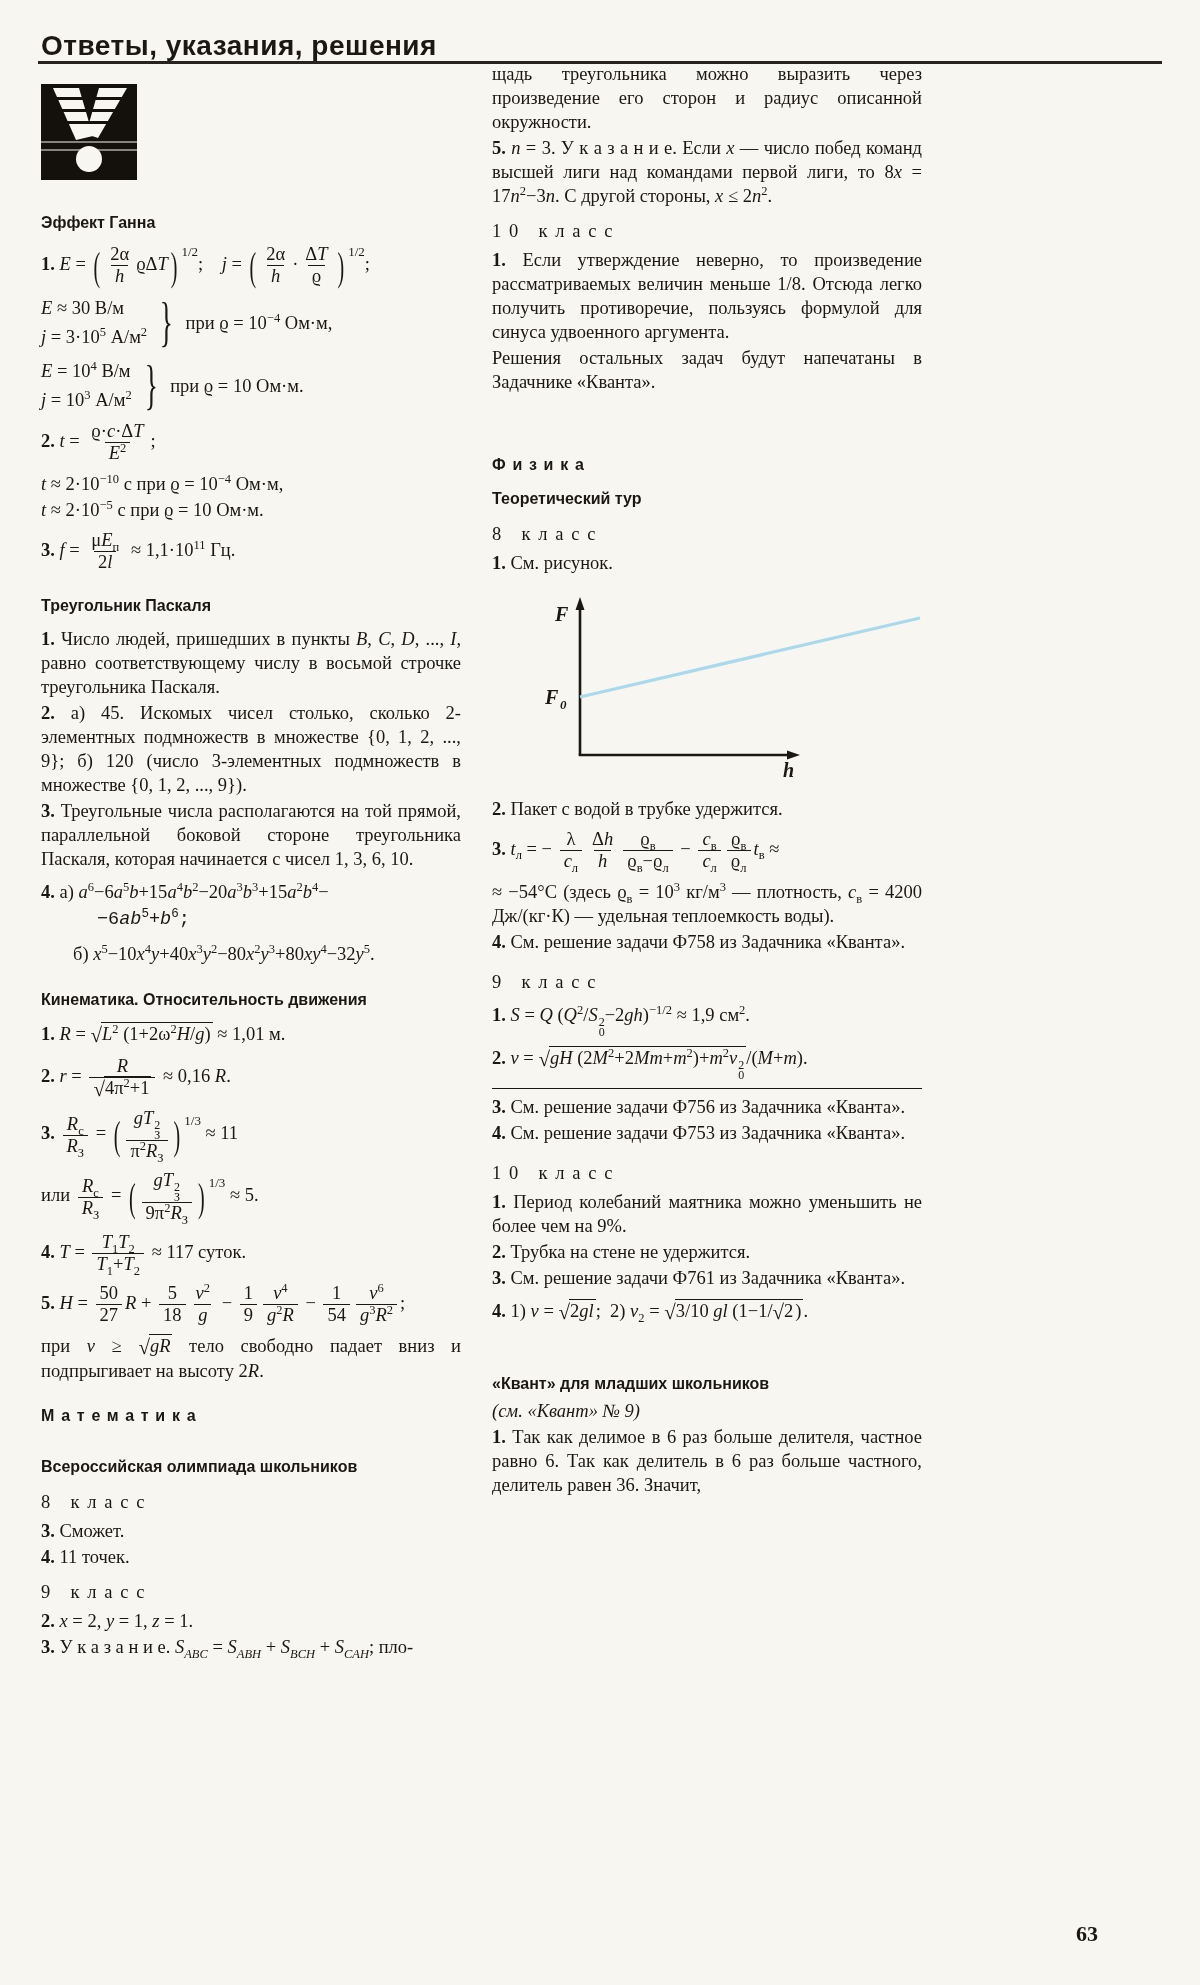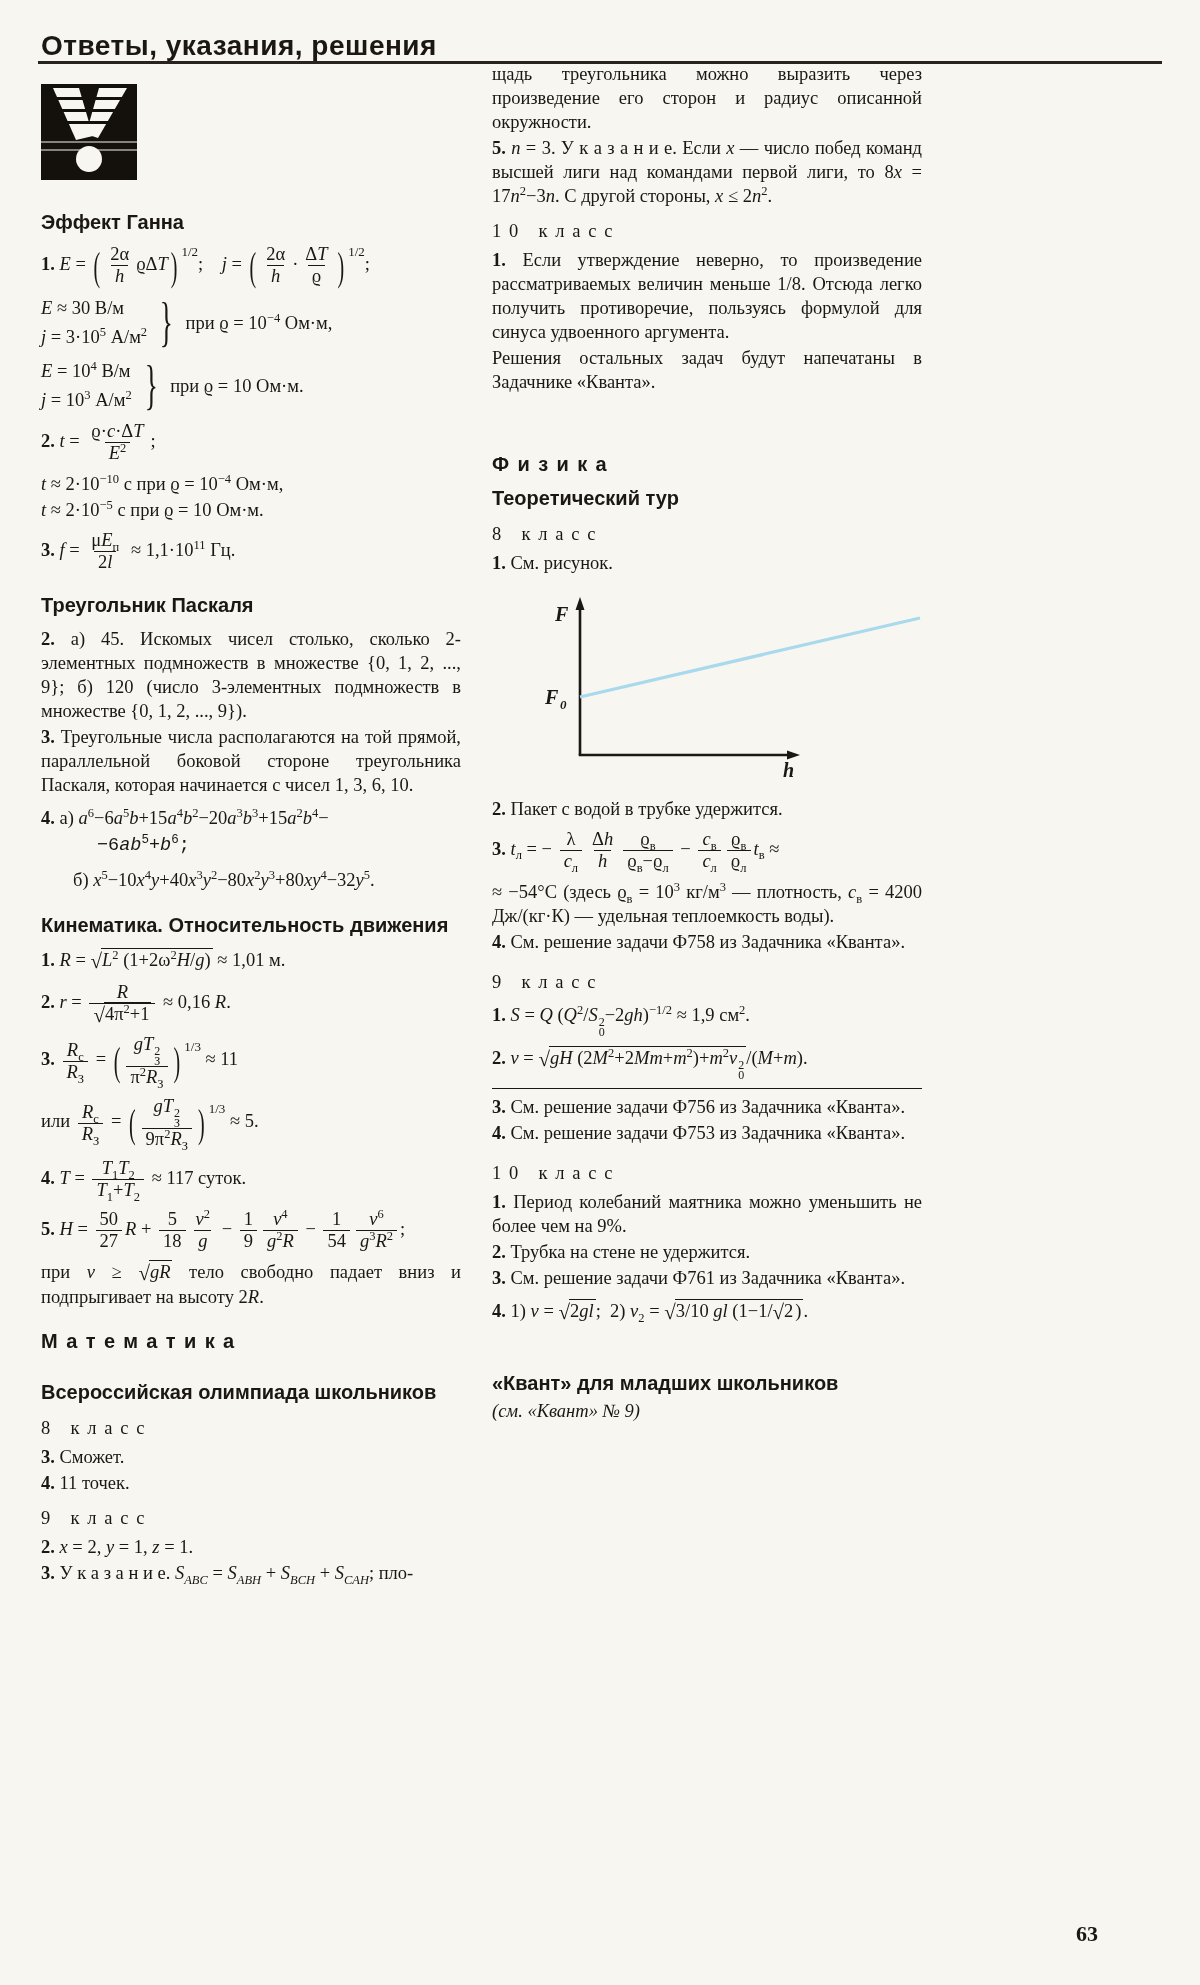--- a/index.html
+++ b/index.html
@@ -21,21 +21,21 @@
   .head-rule {
     position:absolute; left:38px; top:61px;
     width:1124px; height:3px; background:#28231d;
   }
   .col { position:absolute; }
   .col-left  { left:41px;  top:84px; width:420px; }
   .col-right { left:492px; top:62px; width:430px; }
   .logo { margin-bottom:24px; }
   .sec {
     font-family:"Liberation Sans","DejaVu Sans",sans-serif;
-    font-weight:700; font-size:20px; line-height:25px;
+    font-weight:700; font-size:16px; line-height:25px;
     margin:20px 0 9px;
   }
   .sec.first { margin-top:2px; }
   .sp-h { letter-spacing:0.42em; }
   .gap-lg { margin-top:58px; }
   .gap-md { margin-top:46px; }
   .klass { letter-spacing:0.42em; margin:11px 0 5px; }
   .para { text-align:justify; margin-bottom:2px; }
   .para.it { font-style:italic; text-align:left; }
   .fm { margin:8px 0; line-height:26px; text-align:left; }
@@ -134,20 +134,21 @@
         <span class="d"><i>E</i><sup>2</sup></span>
       </span>;</div>
   <div class="para"><i>t</i> ≈ 2·10<sup>−10</sup> с при ϱ = 10<sup>−4</sup> Ом·м,</div>
   <div class="para"><i>t</i> ≈ 2·10<sup>−5</sup> с при ϱ = 10 Ом·м.</div>
   <div class="fm"><b>3.</b> <i>f</i> = <span class="frac">
         <span class="n">μ<i>E</i><sub>п</sub></span>
         <span class="d">2<i>l</i></span>
       </span> ≈ 1,1·10<sup>11</sup> Гц.</div>
 
   <h2 class="sec">Треугольник Паскаля</h2>
+  <div class="para"><b>1.</b> Число людей, пришедших в пункты <i>B</i>, <i>C</i>, <i>D</i>, ..., <i>I</i>, равно соответствующему числу в восьмой строчке треугольника Паскаля.</div>
   <div class="para"><b>2.</b> а) 45. Искомых чисел столько, сколько 2-элементных подмножеств в множестве {0, 1, 2, ..., 9}; б) 120 (число 3-элементных подмножеств в множестве {0, 1, 2, ..., 9}).</div>
   <div class="para"><b>3.</b> Треугольные числа располагаются на той прямой, параллельной боковой стороне треугольника Паскаля, которая начинается с чисел 1, 3, 6, 10.</div>
   <div class="fm"><b>4.</b> а) <i>a</i><sup>6</sup>−6<i>a</i><sup>5</sup><i>b</i>+15<i>a</i><sup>4</sup><i>b</i><sup>2</sup>−20<i>a</i><sup>3</sup><i>b</i><sup>3</sup>+15<i>a</i><sup>2</sup><i>b</i><sup>4</sup>−<br><span class="cont">−6<i>ab</i><sup>5</sup>+<i>b</i><sup>6</sup>;</span></div>
   <div class="fm"><span class="cont2">б)</span> <i>x</i><sup>5</sup>−10<i>x</i><sup>4</sup><i>y</i>+40<i>x</i><sup>3</sup><i>y</i><sup>2</sup>−80<i>x</i><sup>2</sup><i>y</i><sup>3</sup>+80<i>xy</i><sup>4</sup>−32<i>y</i><sup>5</sup>.</div>
 
   <h2 class="sec">Кинематика. Относительность движения</h2>
   <div class="fm"><b>1.</b> <i>R</i> = <span class="rt">√</span><span class="ov"><i>L</i><sup>2</sup> (1+2ω<sup>2</sup><i>H</i>/<i>g</i>)</span> ≈ 1,01 м.</div>
   <div class="fm"><b>2.</b> <i>r</i> = <span class="frac">
         <span class="n"><i>R</i></span>
         <span class="d"><span class="rt">√</span><span class="ov">4π<sup>2</sup>+1</span></span>
@@ -269,15 +270,16 @@
   <div class="para"><b>4.</b> См. решение задачи Ф753 из Задачника «Кванта».</div>
 
   <div class="klass" style="margin-top:16px">10 класс</div>
   <div class="para"><b>1.</b> Период колебаний маятника можно уменьшить не более чем на 9%.</div>
   <div class="para"><b>2.</b> Трубка на стене не удержится.</div>
   <div class="para"><b>3.</b> См. решение задачи Ф761 из Задачника «Кванта».</div>
   <div class="fm"><b>4.</b> 1) <i>v</i> = <span class="rt">√</span><span class="ov">2<i>gl</i></span>; 2) <i>v</i><sub>2</sub> = <span class="rt">√</span><span class="ov">3/10 <i>gl</i> (1−1/<span class="rt">√</span><span class="ov">2</span>)</span>.</div>
 
   <h2 class="sec gap-md">«Квант» для младших школьников</h2>
   <div class="para it" style="margin-top:-6px">(см. «Квант» № 9)</div>
+  <div class="para"><b>1.</b> Так как делимое в 6 раз больше делителя, частное равно 6. Так как делитель в 6 раз больше частного, делитель равен 36. Значит,</div>
 </div>
 
 <div class="page-number">63</div>
 
 </body></html>

